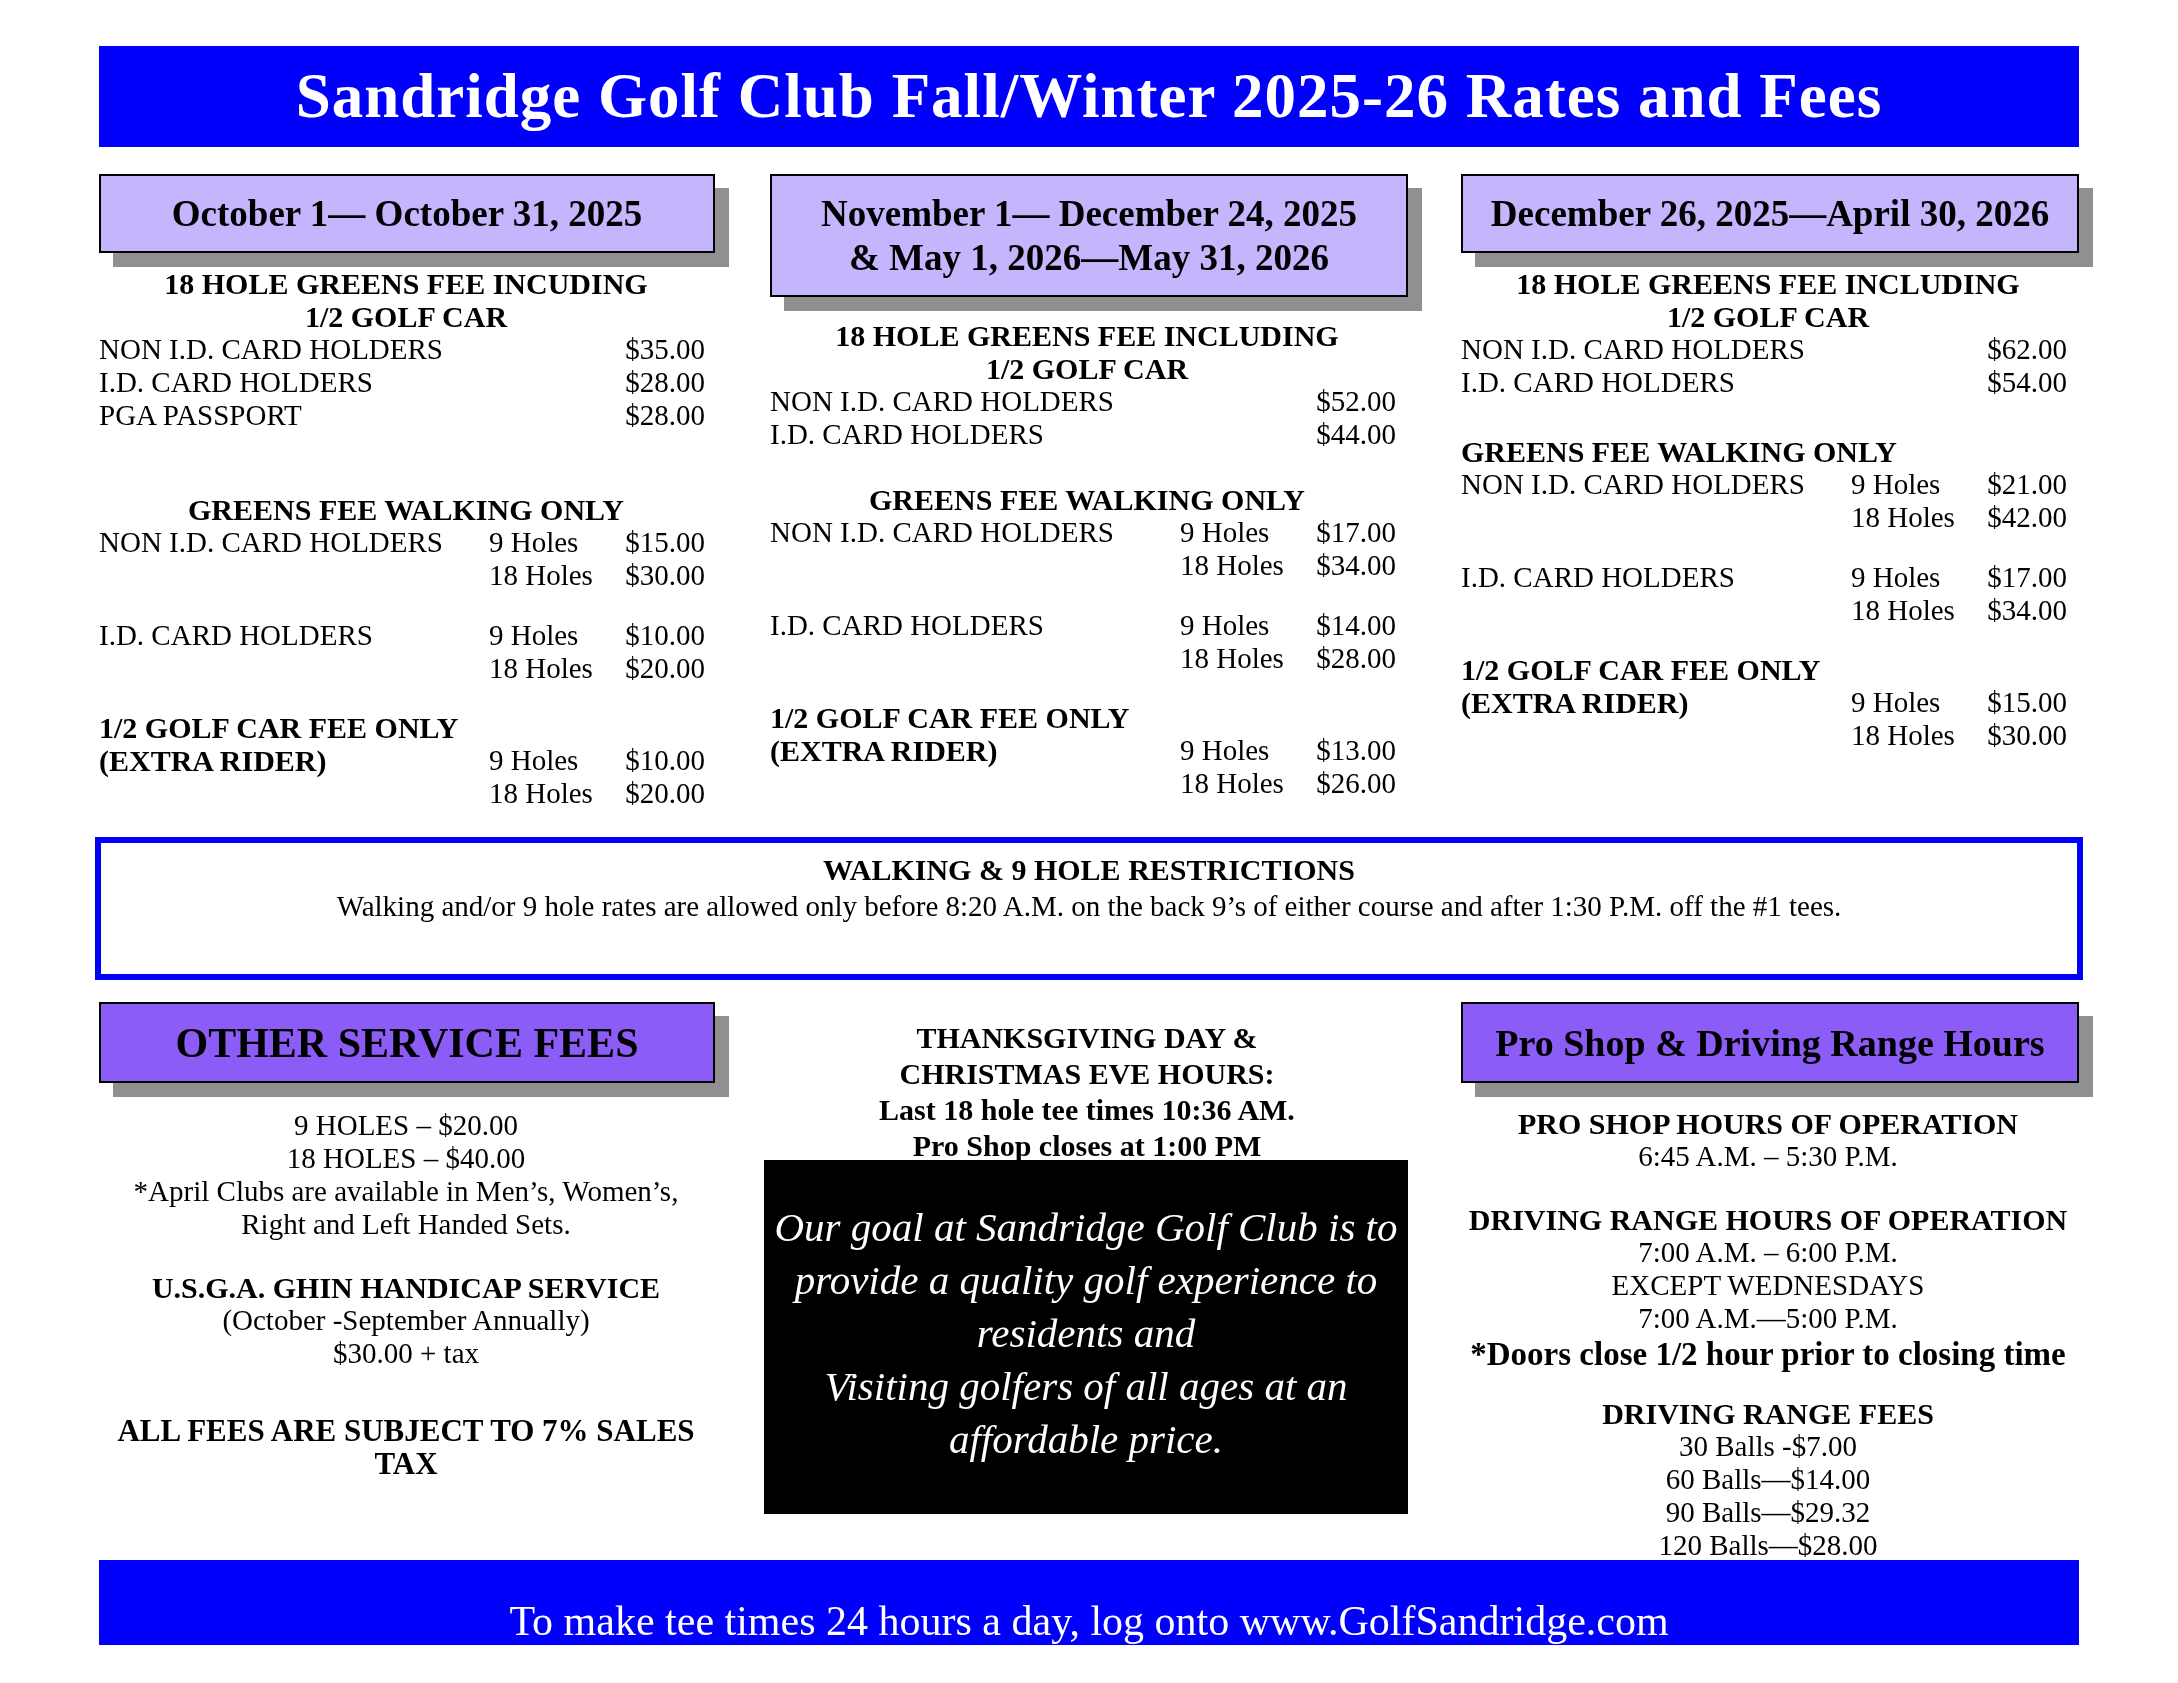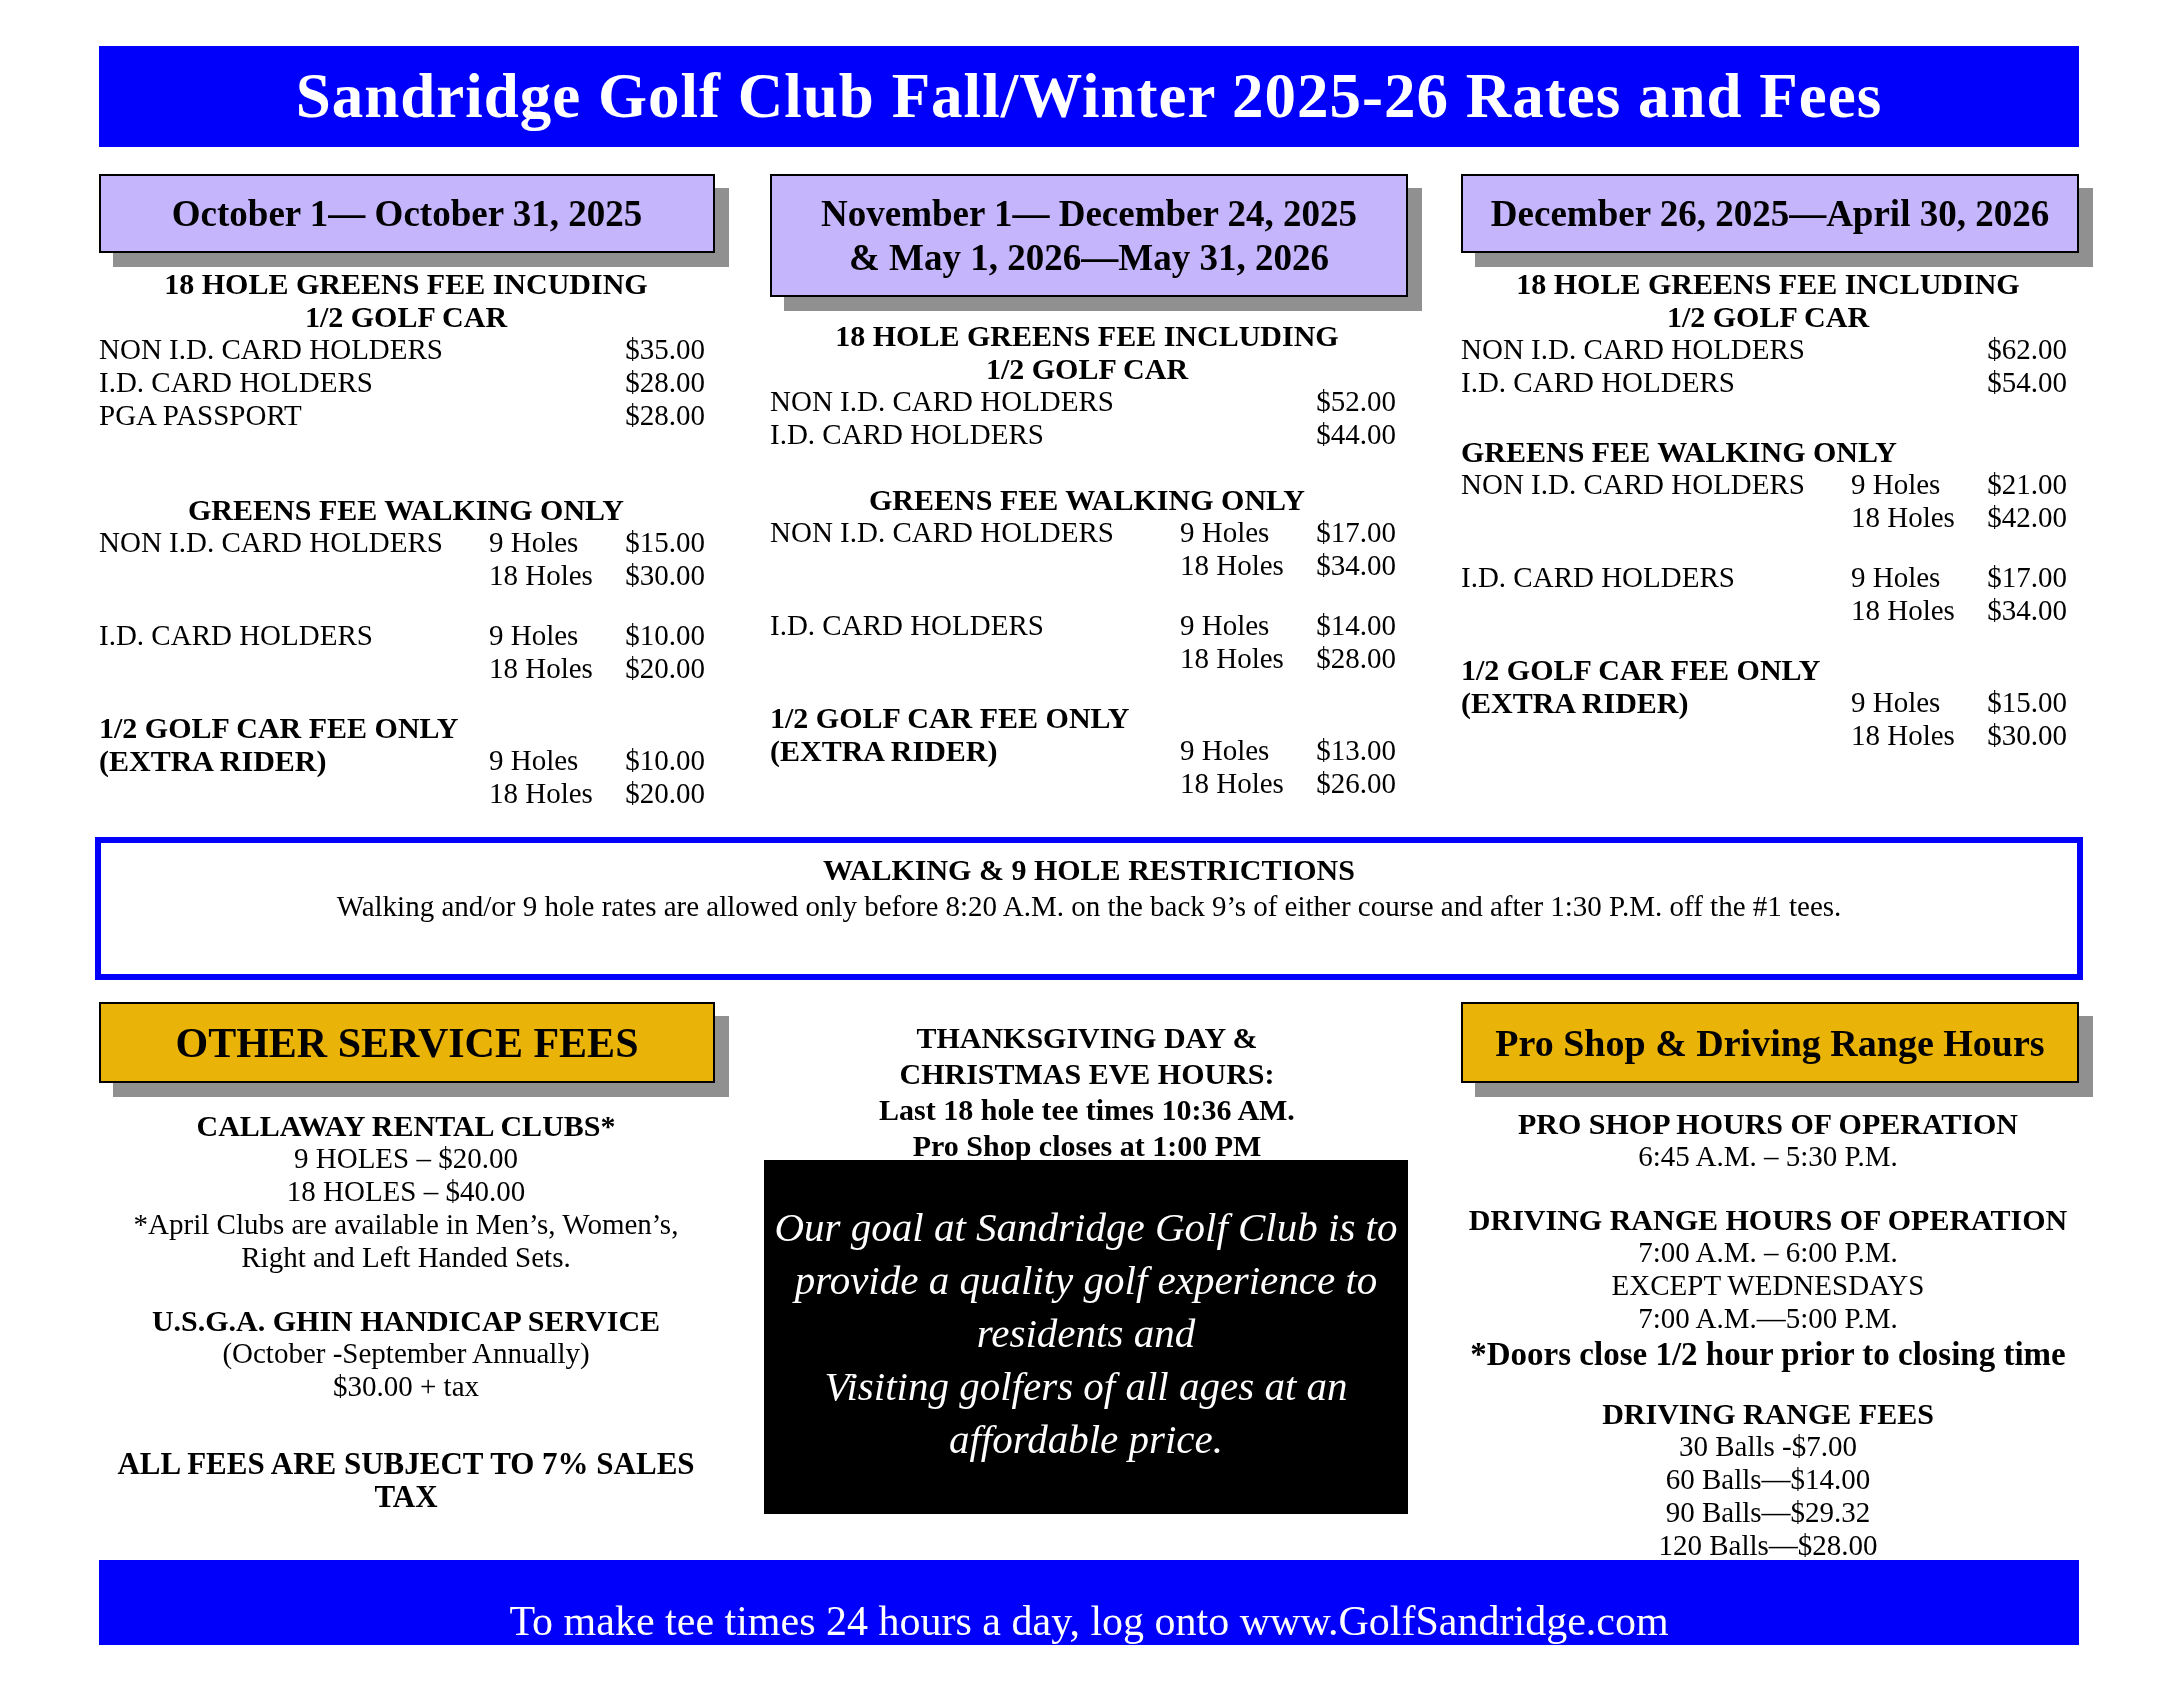--- a/index.html
+++ b/index.html
@@ -52,21 +52,21 @@
   .restrict{
     position:absolute;left:95px;top:837px;width:1988px;height:143px;
     border:6px solid var(--restriction_border_blue,#0101FB);
     box-sizing:border-box;text-align:center;padding-top:9px;
   }
   .restrict .rt{font-weight:bold;font-size:30px;line-height:36px;}
   .restrict .rb{font-size:29px;line-height:36px;}
 
   
   .svc-box{
-    position:absolute;background:#eab308;border:2px solid #000;
+    position:absolute;background:#8b5cf6;border:2px solid #000;
     box-shadow:14px 14px 0 0 var(--shadow_gray,#909090);
     display:flex;align-items:center;justify-content:center;
     font-weight:bold;text-align:center;
   }
   #ob{left:99px;top:1002px;width:612px;height:77px;font-size:42px;}
   #hb{left:1461px;top:1002px;width:614px;height:77px;font-size:38px;}
 
   .svc-col{position:absolute;font-size:29px;line-height:33px;text-align:center;}
   #left-col{left:99px;top:1109px;width:614px;}
   #right-col{left:1461px;top:1107px;width:614px;}
@@ -302,21 +302,20 @@
 
 <div class="restrict">
   <div class="rt">WALKING &amp; 9 HOLE RESTRICTIONS</div>
   <div class="rb">Walking and/or 9 hole rates are allowed only before 8:20 A.M. on the back 9’s of either course and after 1:30 P.M. off the #1 tees.</div>
 </div>
 
 <div class="svc-box" id="ob">
   <div>OTHER SERVICE FEES</div>
 </div>
 <div class="svc-col" id="left-col">
-  <div class="bold t30">CALLAWAY RENTAL CLUBS*</div>
   <div>9 HOLES – $20.00</div>
   <div>18 HOLES – $40.00</div>
   <div>*April Clubs are available in Men’s, Women’s,</div>
   <div>Right and Left Handed Sets.</div>
   <div class="gap30"></div>
   <div class="bold t30">U.S.G.A. GHIN HANDICAP SERVICE</div>
   <div>(October -September Annually)</div>
   <div>$30.00 + tax</div>
   <div class="tax bold">ALL FEES ARE SUBJECT TO 7% SALES TAX</div>
 </div>

